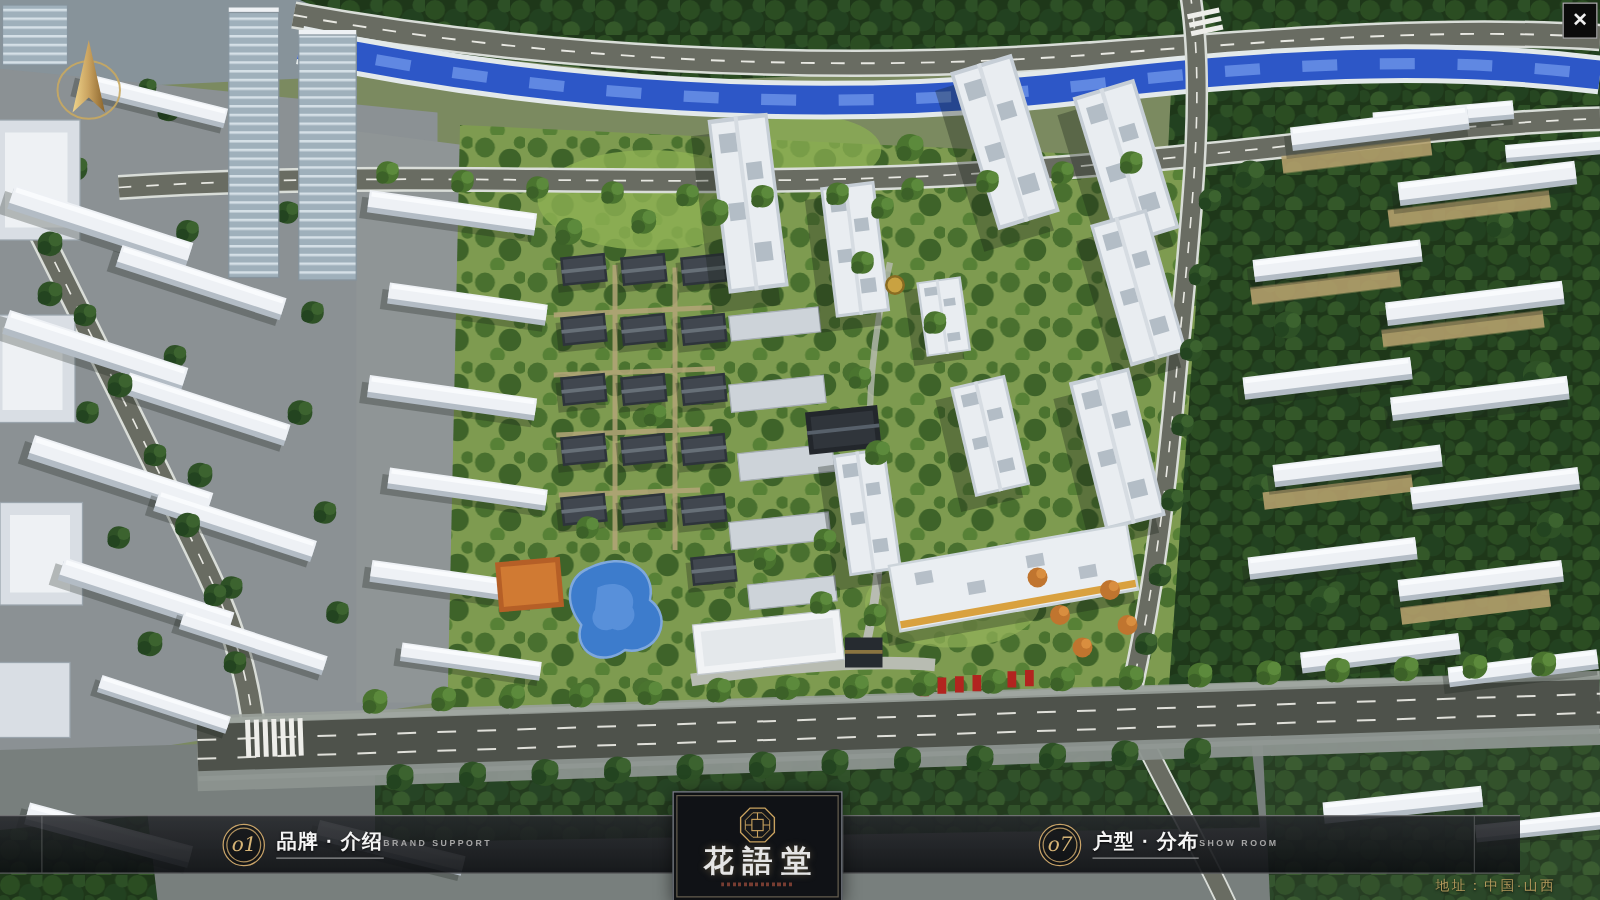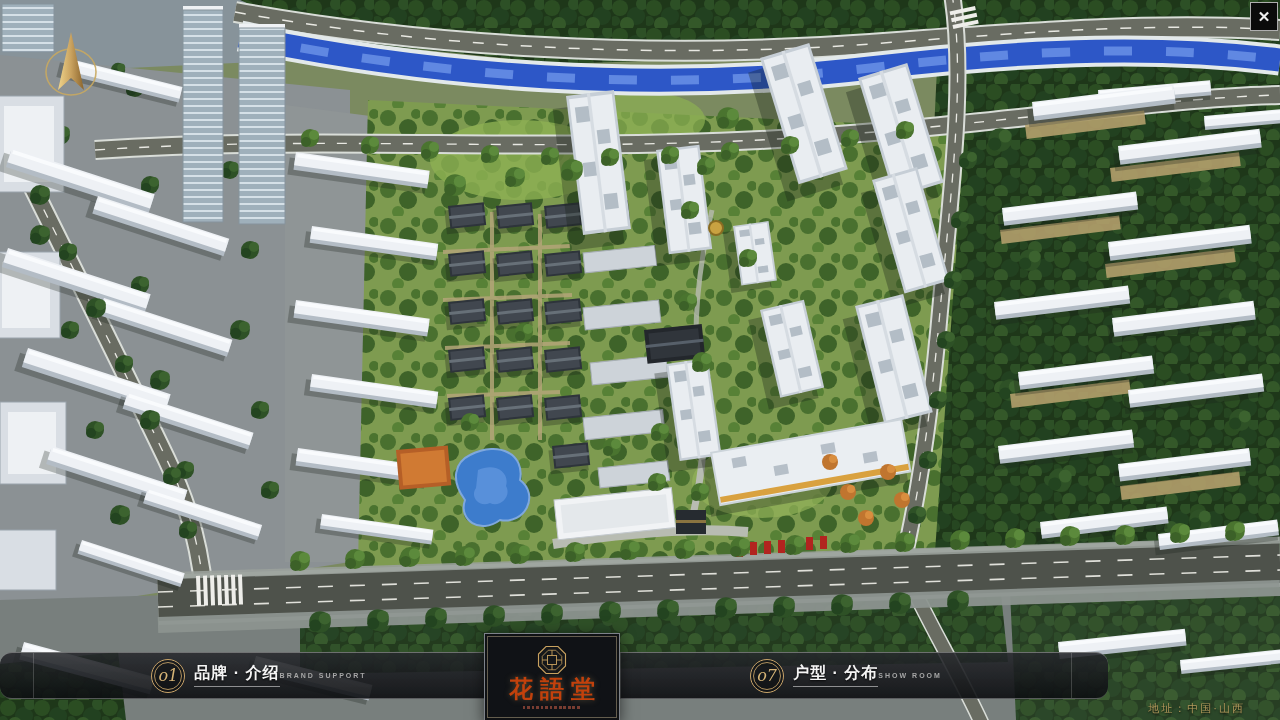--- a/index.html
+++ b/index.html
@@ -11,46 +11,46 @@
   
   .compass{position:absolute;left:36px;top:28px;width:70px;height:80px;pointer-events:none;}
 
   
   .close-btn{position:absolute;top:2px;right:2px;width:28px;height:29px;
     background:#0b0b0b;border:1px solid rgba(230,230,230,.75);
     display:flex;align-items:center;justify-content:center;cursor:pointer;padding:0;}
   .close-btn span{color:#efefef;font-size:15px;line-height:1;font-weight:700;}
 
   
-  .navbar{position:absolute;left:0;top:652px;width:1108px;height:45px;z-index:5;
+  .navbar{position:absolute;left:0;top:652px;width:1216px;height:45px;z-index:5;
     display:flex;align-items:stretch;overflow:visible;
     background:linear-gradient(180deg,rgba(38,40,44,.88),rgba(12,14,17,.9));
     border-top:1px solid rgba(225,225,225,.45);
-    border-bottom:1px solid rgba(200,200,200,.3);border-radius:12px;}
+    border-bottom:1px solid rgba(200,200,200,.3);}
   .nav-spacer{flex:0 0 33px;}
   .nav-tail{flex:0 0 36px;border-left:1px solid rgba(255,255,255,.18);}
   .nav-item{flex:1;display:flex;align-items:center;justify-content:center;gap:9px;
     border-left:1px solid rgba(255,255,255,.18);cursor:pointer;}
   .ring{position:relative;width:32px;height:32px;border:1px solid #c9a469;border-radius:50%;
     display:flex;align-items:center;justify-content:center;flex:0 0 32px;
     background:rgba(8,9,11,.5);}
   .ring::after{content:"";position:absolute;inset:2px;border:1px solid rgba(201,164,105,.85);border-radius:50%;}
   .num{font-family:"DejaVu Serif",serif;font-style:italic;font-size:16px;color:#d6b476;line-height:1;}
   .labels{display:flex;flex-direction:row;align-items:center;text-align:center;}
   .zh{font-size:16px;font-weight:700;color:#f5f5f5;letter-spacing:1px;white-space:nowrap;
     text-shadow:0 1px 2px rgba(0,0,0,.85);
     border-bottom:1px solid rgba(255,255,255,.5);padding-bottom:2px;margin-bottom:2px;}
   .en{font-size:7px;font-weight:700;color:#a6a6a6;letter-spacing:2px;white-space:nowrap;}
 
   
   .logo-panel{flex:0 0 134px;height:86px;margin-top:-20px;z-index:6;cursor:pointer;
     background:#101216;border:1px solid #7d828a;
     box-shadow:inset 0 0 0 2px #0f1114, inset 0 0 0 3px rgba(170,155,125,.55), 0 4px 14px rgba(0,0,0,.6);
     display:flex;flex-direction:column;align-items:center;justify-content:center;gap:2px;}
-  .logo-name{font-family:"DejaVu Serif",serif;font-size:24px;font-weight:700;color:#c2410c;
+  .logo-name{font-family:"DejaVu Serif",serif;font-size:24px;font-weight:700;color:#e5e5e5;
     letter-spacing:7px;padding-left:7px;line-height:1;text-shadow:0 0 6px rgba(217,186,118,.35);}
   .logo-sub{width:58px;height:3px;margin-top:3px;opacity:.85;
     background:repeating-linear-gradient(90deg,#8a4436 0 2.5px,rgba(0,0,0,0) 2.5px 4.5px);}
 
   
   .address{position:absolute;right:35px;bottom:4px;z-index:6;color:#b49a5c;font-size:11px;
     letter-spacing:2px;text-shadow:0 1px 2px rgba(0,0,0,.9);}
 </style>
 </head>
 <body>

